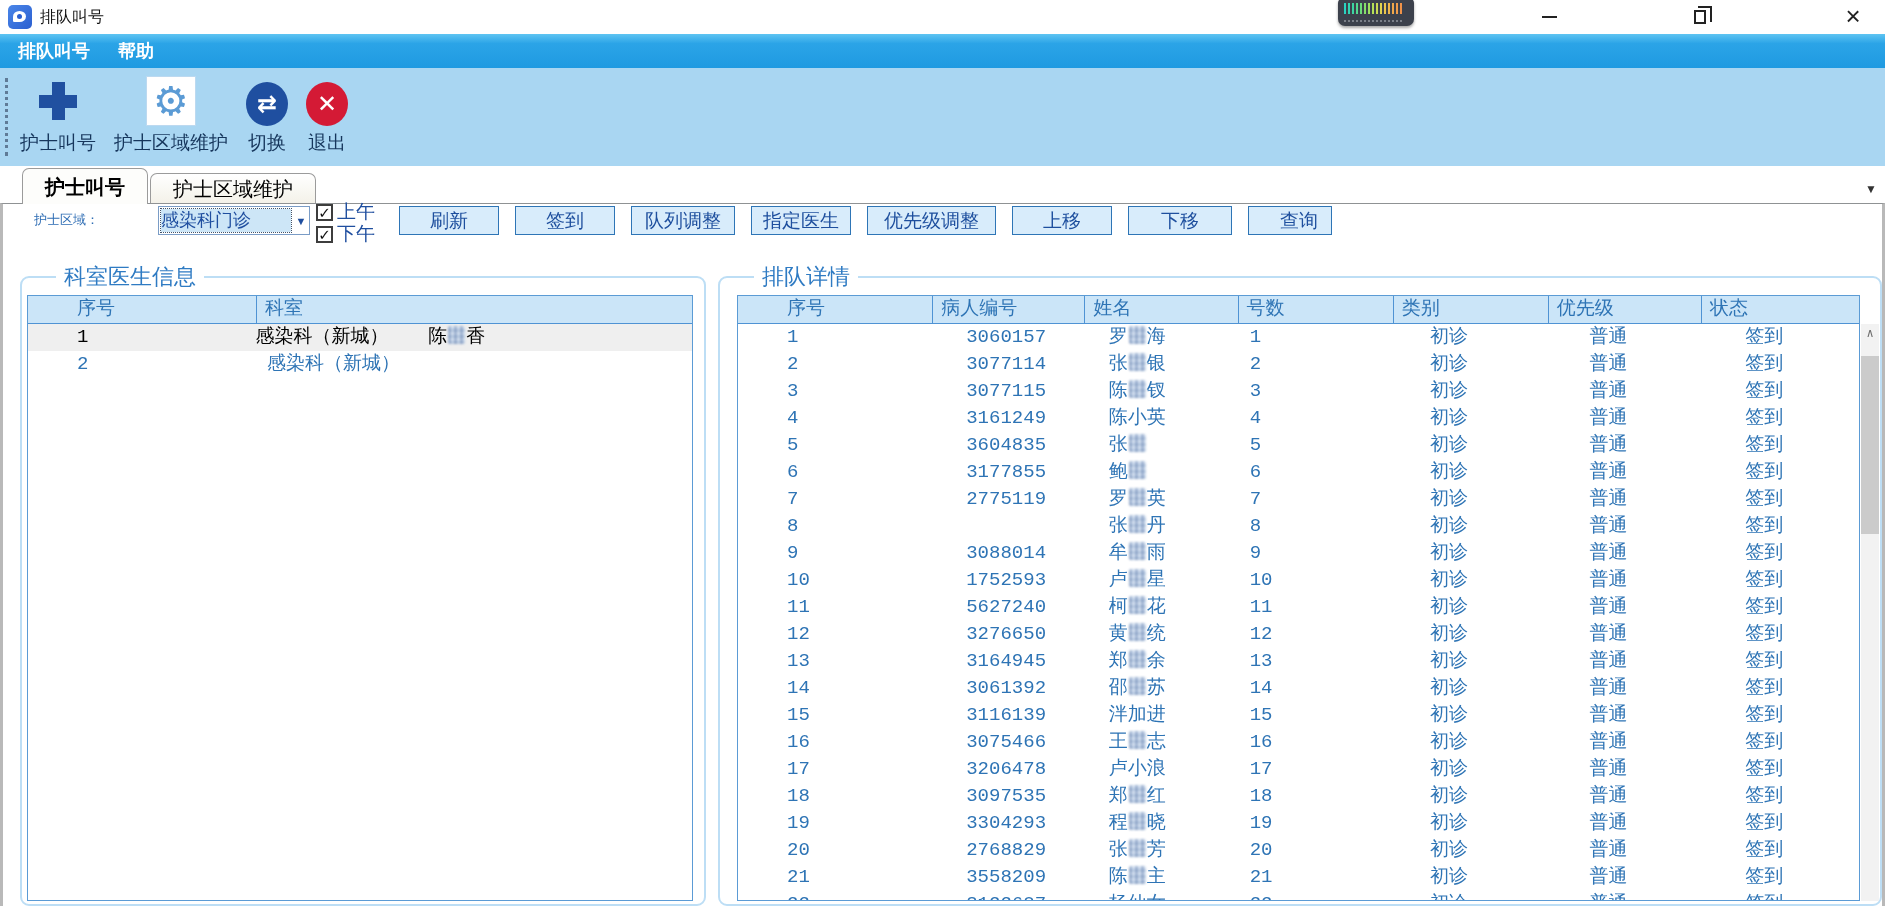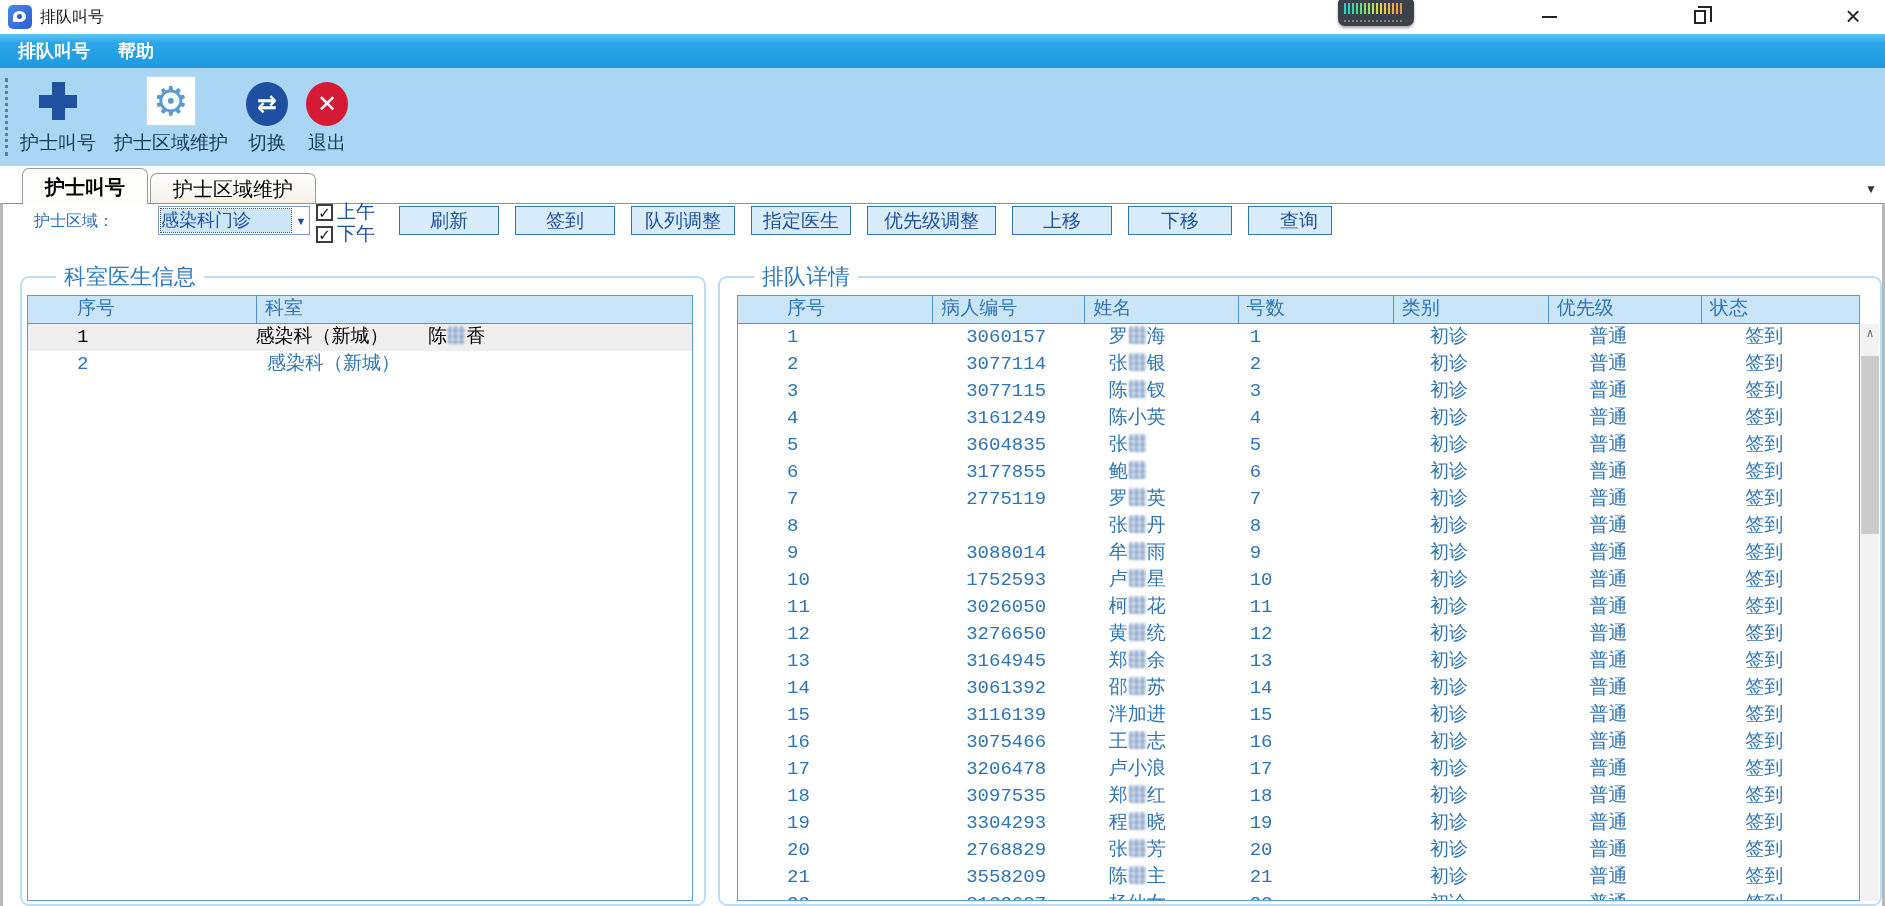--- a/index.html
+++ b/index.html
@@ -61,21 +61,21 @@
     background:linear-gradient(#ffffff,#f3f1e8); font-size:20px; color:#000;
     padding:0 22px; height:31px; line-height:30px; margin-right:2px; position:relative; }
   .tab.active { font-weight:bold; height:36px; line-height:36px; z-index:3; background:#fdfdfb; }
   .tab-overflow { position:absolute; right:8px; bottom:8px; font-size:12px; color:#333; }
 
   
   .content { position:absolute; left:0; top:203px; width:1885px; height:703px; background:#fff;
     border-top:1px solid #8f9294; border-left:3px solid #b9b9b9; border-right:3px solid #b9b9b9; }
 
   
-  .area-label { position:absolute; left:34px; top:211px; font-size:16px; color:#2e6db4; }
+  .area-label { position:absolute; left:34px; top:211px; font-size:13px; color:#2e6db4; }
   .combo { position:absolute; left:158px; top:206px; width:152px; height:29px; background:#fff;
     border:1px solid #7a9cc6; display:flex; align-items:center; }
   .combo-sel { flex:1; margin:2px; height:23px; line-height:22px; background:#cde6f7;
     outline:1px dotted #44546a; font-size:18px; color:#1f4e9f; padding-left:0; white-space:nowrap; overflow:hidden; }
   .combo-arrow { width:16px; font-size:11px; color:#1f4e9f; text-align:center; }
   .checks { position:absolute; left:316px; top:202px; }
   .check-row { display:flex; align-items:center; height:20px; margin-bottom:2px; }
   .checkbox { width:17px; height:17px; border:2px solid #3d3d3d; background:#fff; display:inline-flex;
     align-items:center; justify-content:center; font-size:15px; font-weight:bold; color:#111; line-height:1; }
   .check-label { font-size:19px; color:#1f4e9f; margin-left:4px; }
@@ -310,21 +310,21 @@
           <div class="tcell " style="width: 160px;">10</div>
           <div class="tcell c-pid" style="width: 158px;">1752593</div>
           <div class="tcell c-name" style="width: 159px;"><span>卢</span><span class="redact"></span><span>星</span></div>
           <div class="tcell c-no" style="width: 161px;">10</div>
           <div class="tcell c-type" style="width: 161px;">初诊</div>
           <div class="tcell c-pri" style="width: 159px;">普通</div>
           <div class="tcell c-status" style="width: 163px;">签到</div>
         </div>
         <div class="trow">
           <div class="tcell " style="width: 160px;">11</div>
-          <div class="tcell c-pid" style="width: 158px;">3026050</div>
+          <div class="tcell c-pid" style="width: 158px;">5627240</div>
           <div class="tcell c-name" style="width: 159px;"><span>柯</span><span class="redact"></span><span>花</span></div>
           <div class="tcell c-no" style="width: 161px;">11</div>
           <div class="tcell c-type" style="width: 161px;">初诊</div>
           <div class="tcell c-pri" style="width: 159px;">普通</div>
           <div class="tcell c-status" style="width: 163px;">签到</div>
         </div>
         <div class="trow">
           <div class="tcell " style="width: 160px;">12</div>
           <div class="tcell c-pid" style="width: 158px;">3276650</div>
           <div class="tcell c-name" style="width: 159px;"><span>黄</span><span class="redact"></span><span>统</span></div>

